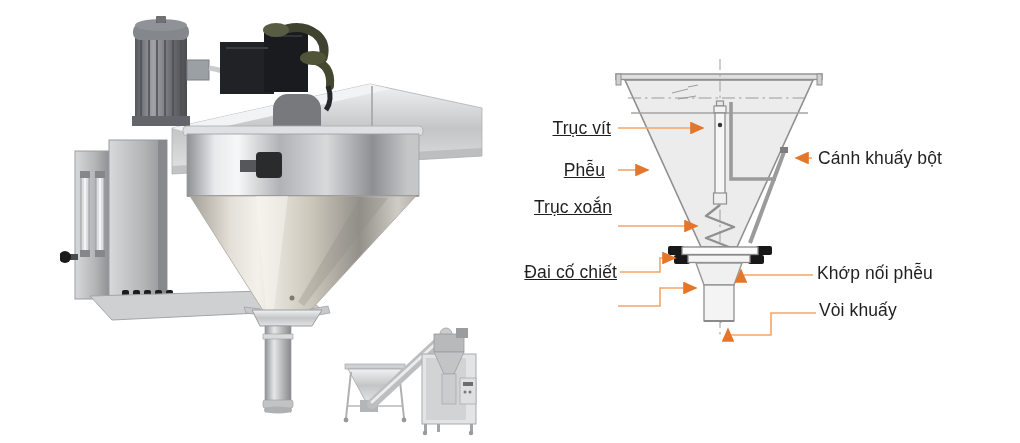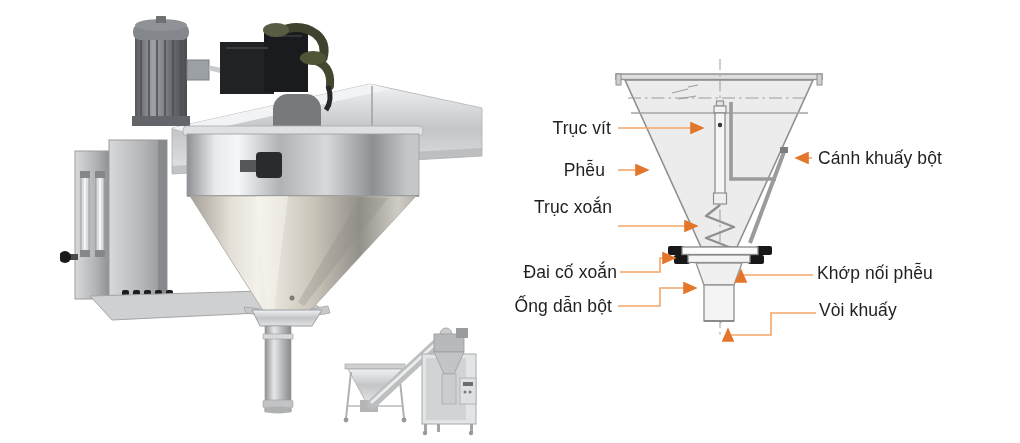--- a/index.html
+++ b/index.html
@@ -7,21 +7,21 @@
     position:relative;width:1020px;height:443px;background:#ffffff;
     font-family:"Liberation Sans","DejaVu Sans",sans-serif;overflow:hidden;
   }
   #machine-photo-svg{position:absolute;left:60px;top:8px;}
   #diagram-wrap{position:absolute;left:0;top:0;width:1020px;height:443px;}
   #hopper-diagram-svg{position:absolute;left:500px;top:55px;}
   .dlabel{
     position:absolute;font-size:17.5px;line-height:22px;color:#1f1f1f;
     white-space:nowrap;letter-spacing:.1px;
   }
-  .dlabel.right-align{text-align:right;}
+  .dlabel.right-align{text-align:right;text-decoration:underline;}
 </style>
 </head>
 <body>
 
 <div id="screen">
 
   <svg id="machine-photo-svg" width="440" height="430" viewBox="0 0 440 430" aria-hidden="true">
     <defs>
       <linearGradient id="gSteelV" x1="0" y1="0" x2="0" y2="1">
         <stop offset="0" stop-color="#f0f1f2"></stop>
@@ -250,20 +250,19 @@
         <path d="M118,251 H160 V233 H196" marker-end="url(#arrR)"></path>
         <line x1="312" y1="103" x2="296" y2="103" marker-end="url(#arrR)"></line>
         <path d="M313,220 H241 V215" marker-end="url(#arrR)"></path>
         <path d="M316,258 H271 V280 H228 V274" marker-end="url(#arrR)"></path>
       </g>
     </svg>
 
     <div class="dlabel right-align" style="right:409px;top:117px">Trục vít</div>
     <div class="dlabel right-align" style="right:415px;top:159px">Phễu</div>
     <div class="dlabel right-align" style="right:408px;top:196px">Trục xoắn</div>
-    <div class="dlabel right-align" style="right:403px;top:261px">Đai cố xoắn</div>
-    <div class="dlabel right-align" style="right:408px;top:295px">Ống dẫn bột</div>
+    <div class="dlabel right-align" style="right:403px;top:261px">Đai cố chiết</div>
     <div class="dlabel" style="left:817px;top:262px">Khớp nối phễu</div>
     <div class="dlabel" style="left:818px;top:147px">Cánh khuấy bột</div>
     <div class="dlabel" style="left:819px;top:299px">Vòi khuấy</div>
   </div>
 
 </div>
 
 </body></html>

